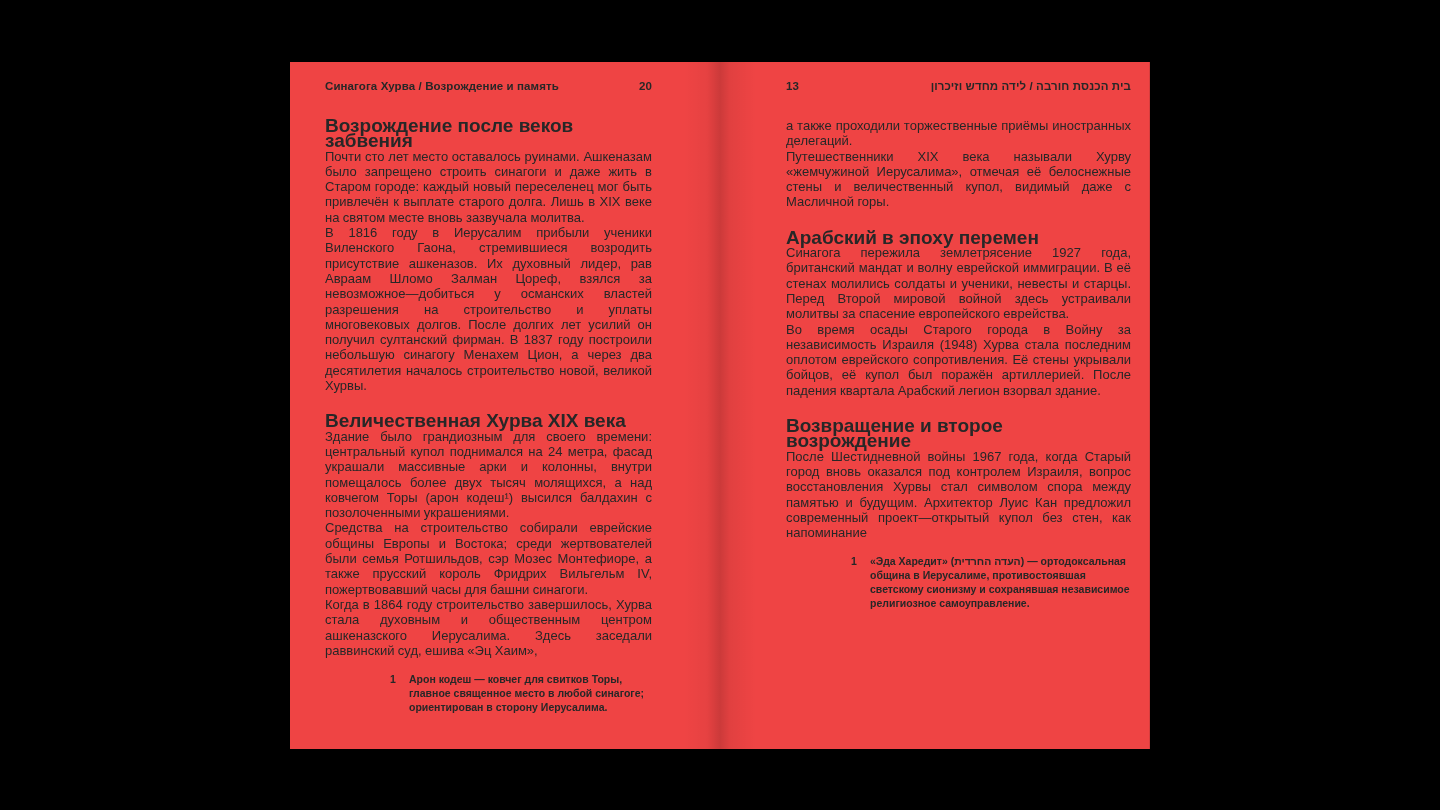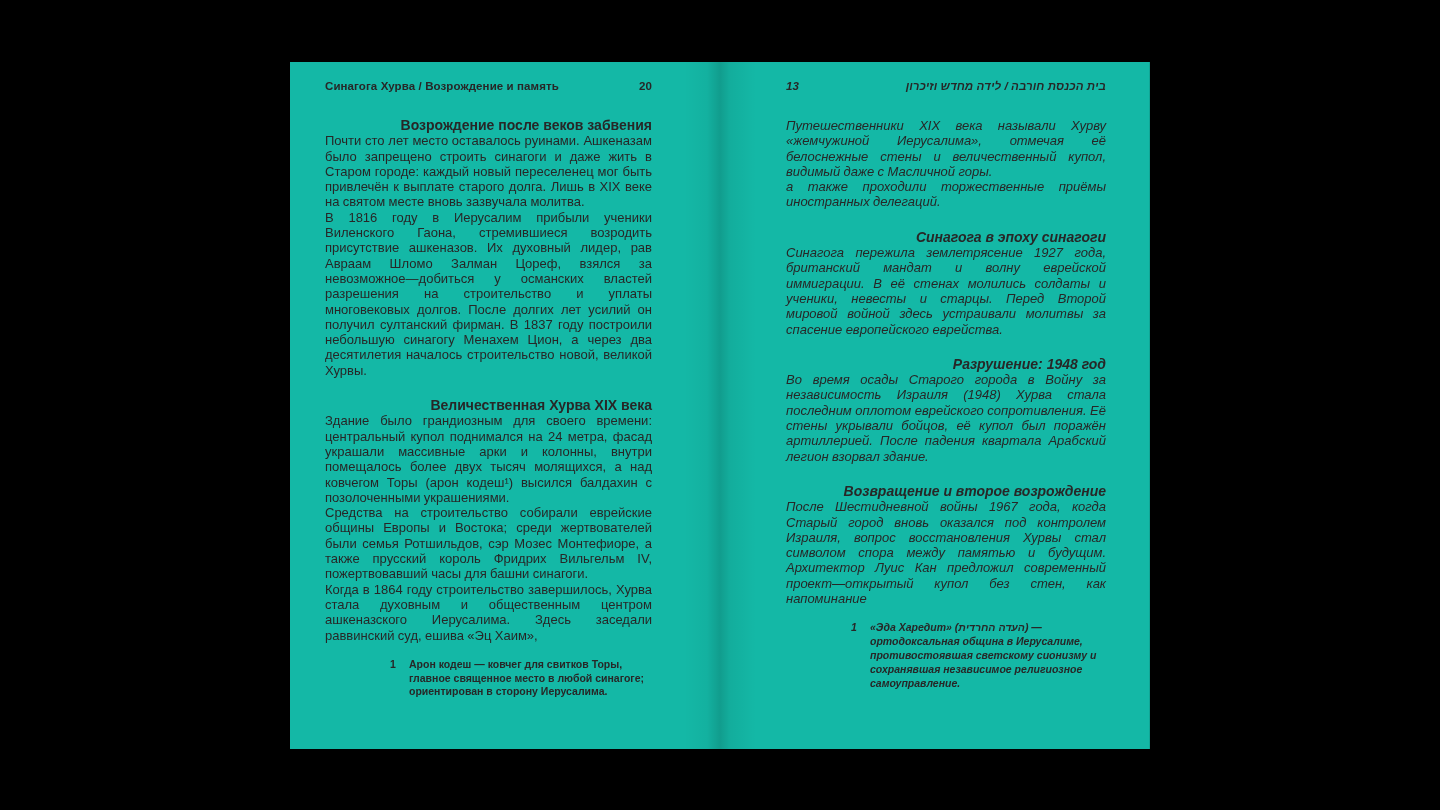--- a/index.html
+++ b/index.html
@@ -16,40 +16,40 @@
     width: 1440px;
     height: 810px;
     background: #000000;
   }
   .spread {
     position: absolute;
     left: 290px;
     top: 62px;
     width: 860px;
     height: 687px;
-    background: #14b8a6;
+    background: #ef4444;
     display: flex;
     color: #272727;
   }
   .spread::after { 
     content: "";
     position: absolute;
     right: 0; top: 0;
     width: 1px; height: 100%;
     background: rgba(0,0,0,0.10);
     pointer-events: none;
   }
   .page {
     width: 430px;
     height: 100%;
     box-sizing: border-box;
     position: relative;
   }
   .page.left  { padding: 18px 68px 0 35px; }
-  .page.right { padding: 18px 44px 0 66px; font-style: italic; }
+  .page.right { padding: 18px 19px 0 66px; }
 
   .running-head {
     display: flex;
     justify-content: space-between;
     align-items: baseline;
     font-size: 11.5px;
     font-weight: 700;
     line-height: 13px;
     margin-bottom: 25px;
     letter-spacing: 0.1px;
@@ -60,23 +60,23 @@
     margin: 0;
     font-size: 13px;
     line-height: 15.3px;
     text-align: justify;
     font-weight: 400;
     hyphens: auto;
     -webkit-hyphens: auto;
     word-spacing: -0.2px;
   }
   .body-text h2 {
-    font-size: 14px;
+    font-size: 19px;
     font-weight: 700;
-    text-align: right;
+    text-align: left;
     margin: 20px 0 0 0;
     line-height: 15.3px;
   }
   .body-text h2:first-child { margin-top: 0; }
 
   .footnote {
     margin-top: 15px;
     padding-left: 65px;
     display: flex;
     font-size: 10.5px;
@@ -131,25 +131,24 @@
         <span class="fn-text">Арон кодеш — ковчег для свитков Торы, главное священное место в любой синагоге; ориентирован в сторону Иерусалима.</span>
       </div>
     </div>
 
     <div class="page right" lang="ru">
       <div class="running-head">
         <span>13</span>
         <span class="rh-hebrew" lang="he" dir="rtl">בית הכנסת חורבה / לידה מחדש וזיכרון</span>
       </div>
       <div class="body-text">
+        <p>а также проходили торжественные приёмы иностранных делегаций.</p>
         <p>Путешественники XIX века называли Хурву «жемчужиной Иерусалима», отмечая её белоснежные стены и величественный купол, видимый даже с Масличной горы.</p>
-        <p>а также проходили торжественные приёмы иностранных делегаций.</p>
-        <h2>Синагога в эпоху синагоги</h2>
+        <h2>Арабский в эпоху перемен</h2>
         <p>Синагога пережила землетрясение 1927 года, британский мандат и волну еврейской иммиграции. В её стенах молились солдаты и ученики, невесты и старцы. Перед Второй мировой войной здесь устраивали молитвы за спасение европейского еврейства.</p>
-        <h2>Разрушение: 1948 год</h2>
         <p>Во время осады Старого города в Войну за независимость Израиля (1948) Хурва стала последним оплотом еврейского сопротивления. Её стены укрывали бойцов, её купол был поражён артиллерией. После падения квартала Арабский легион взорвал здание.</p>
         <h2>Возвращение и второе возрождение</h2>
         <p>После Шестидневной войны 1967 года, когда Старый город вновь оказался под контролем Израиля, вопрос восстановления Хурвы стал символом спора между памятью и будущим. Архитектор Луис Кан предложил современный проект—открытый купол без стен, как напоминание</p>
       </div>
       <div class="footnote">
         <span class="fn-marker">1</span>
         <span class="fn-text">«Эда Харедит» (העדה החרדית) — ортодоксальная община в Иерусалиме, противостоявшая светскому сионизму и сохранявшая независимое религиозное самоуправление.</span>
       </div>
     </div>
 

